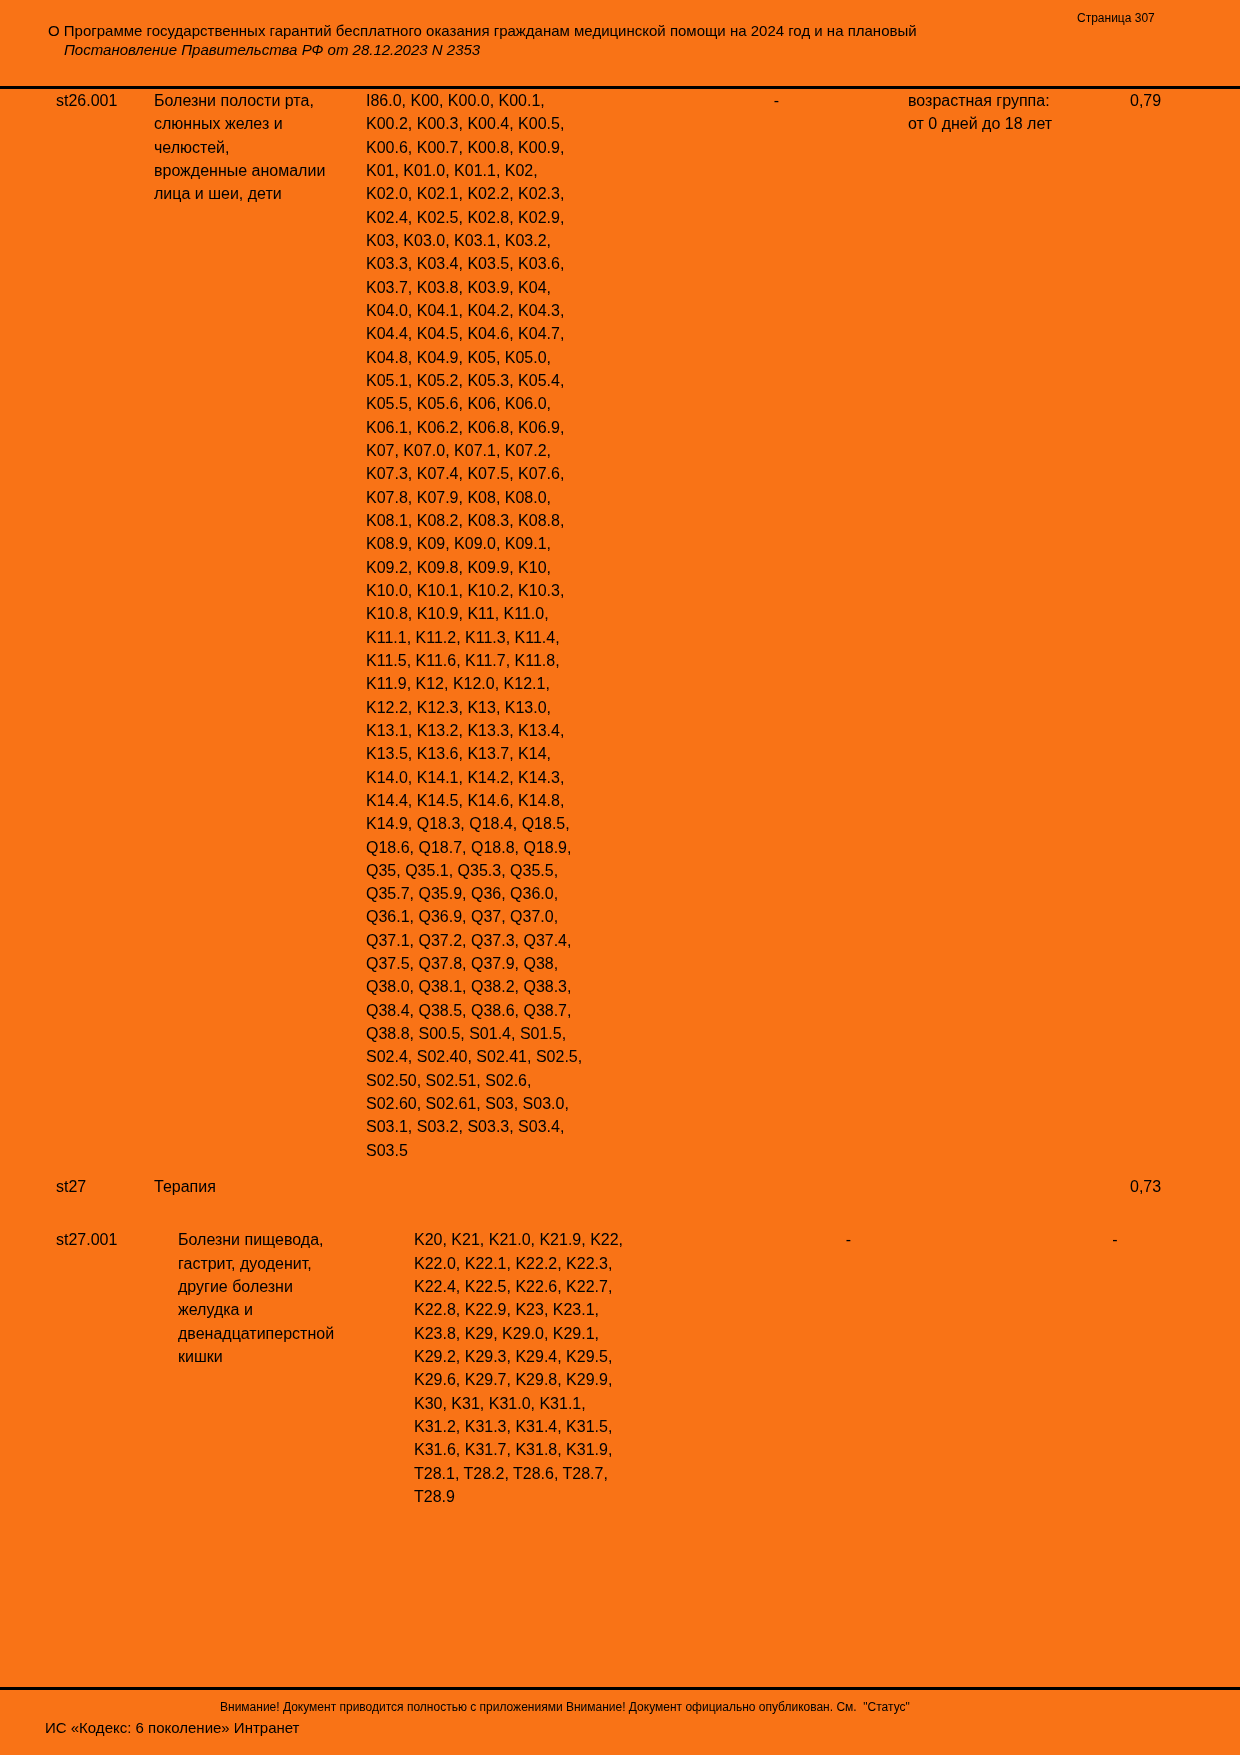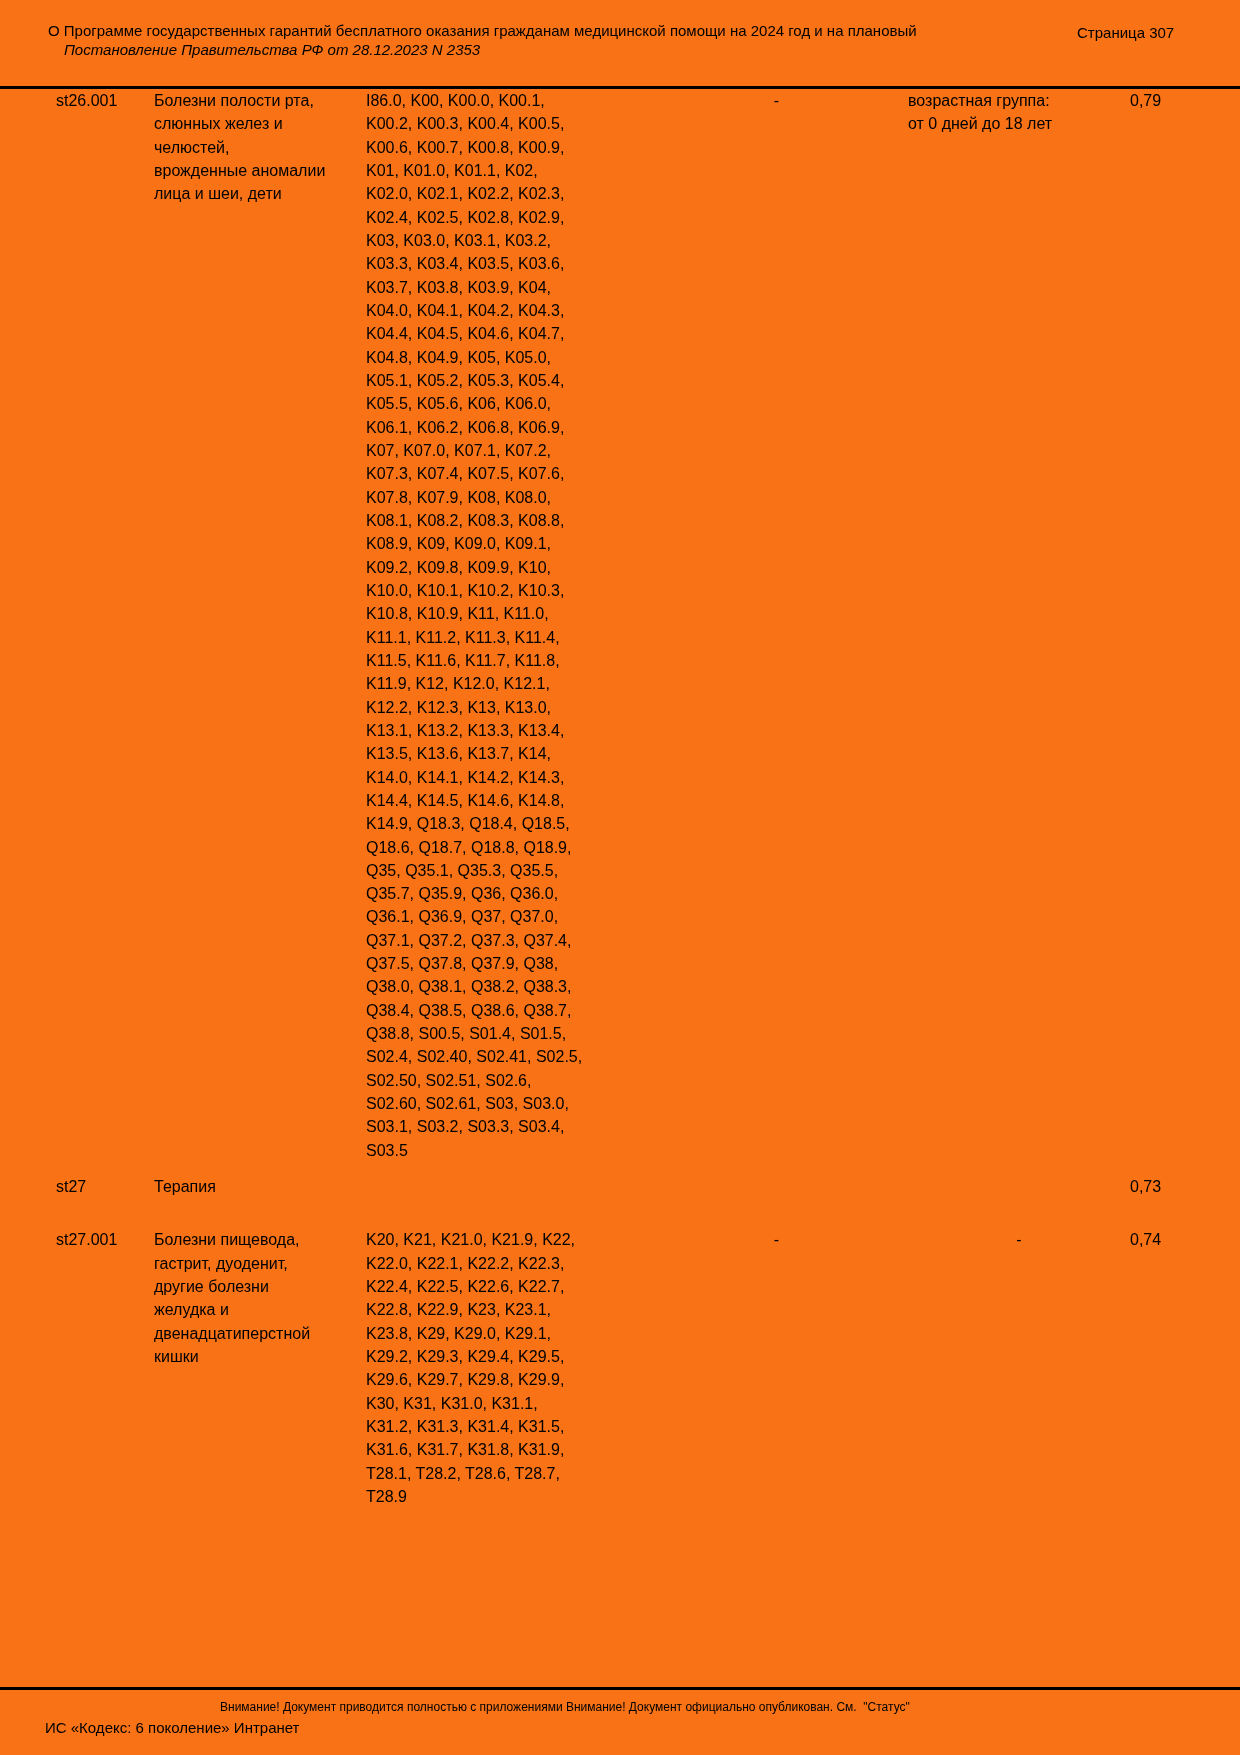--- a/index.html
+++ b/index.html
@@ -19,23 +19,23 @@
     top: 21px;
     left: 48px;
     width: 1010px;
     font-size: 15px;
     line-height: 19px;
   }
   .doc-header .line { white-space: nowrap; }
   .doc-subtitle { font-style: italic; margin-left: 16px; }
   .page-number {
     position: absolute;
-    top: 23px;
+    top: 9px;
     left: 1077px;
-    font-size: 15px;
+    font-size: 12px;
     line-height: 19px;
     white-space: nowrap;
   }
 
   
   .rule { position: absolute; left: 0; width: 1240px; background: #000000; }
   .rule-top { top: 86px; height: 3px; }
   .rule-bottom { top: 1687px; height: 3px; }
 
   
@@ -48,21 +48,21 @@
     padding-left: 56px;
     font-size: 16px;
     line-height: 23.33px;
   }
   .row {
     display: grid;
     grid-template-columns: 98px 212px 279px 263px 222px 110px;
     align-items: start;
   }
   .table > .row:nth-child(2) { margin-top: 13px; }
-  .table > .row:nth-child(3) { margin-top: 30px; }
+  .table > .row:nth-child(3) { margin-top: 30px; gap: 24px; }
   .cell { min-height: 1px; }
   .cell .line { white-space: nowrap; }
   .c-extra { text-align: center; }
   .c-criteria.center { text-align: center; }
 
   
   .footer-notice {
     position: absolute;
     top: 1698px;
     left: 220px;

